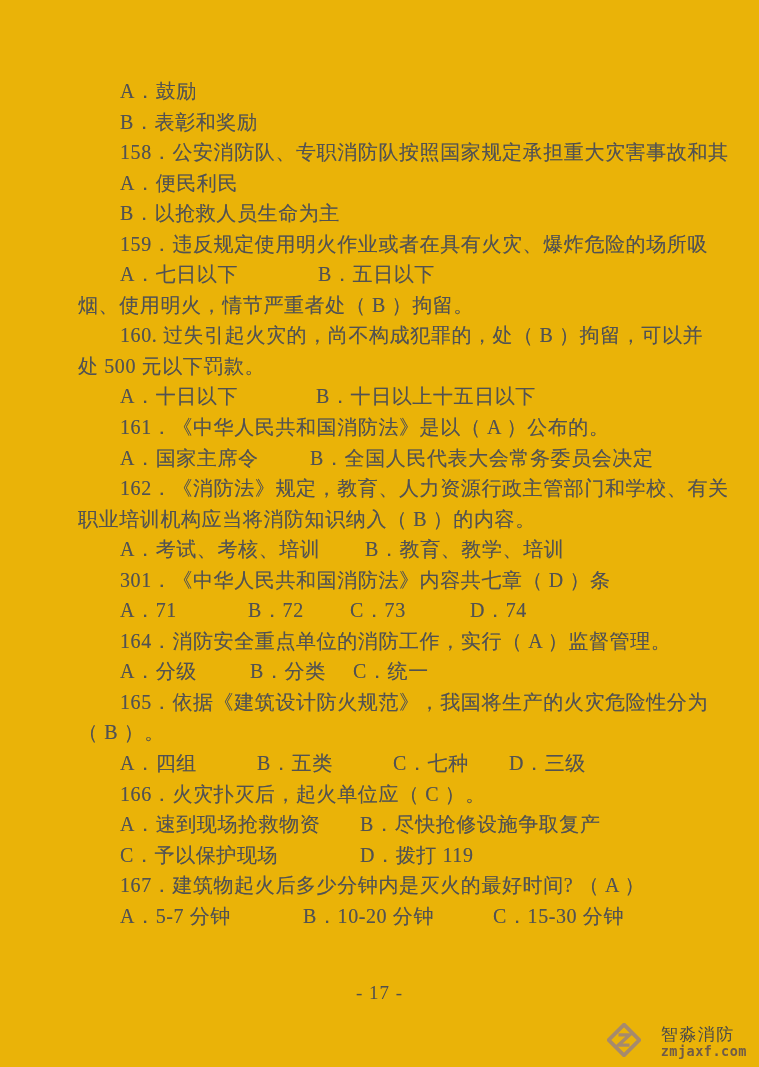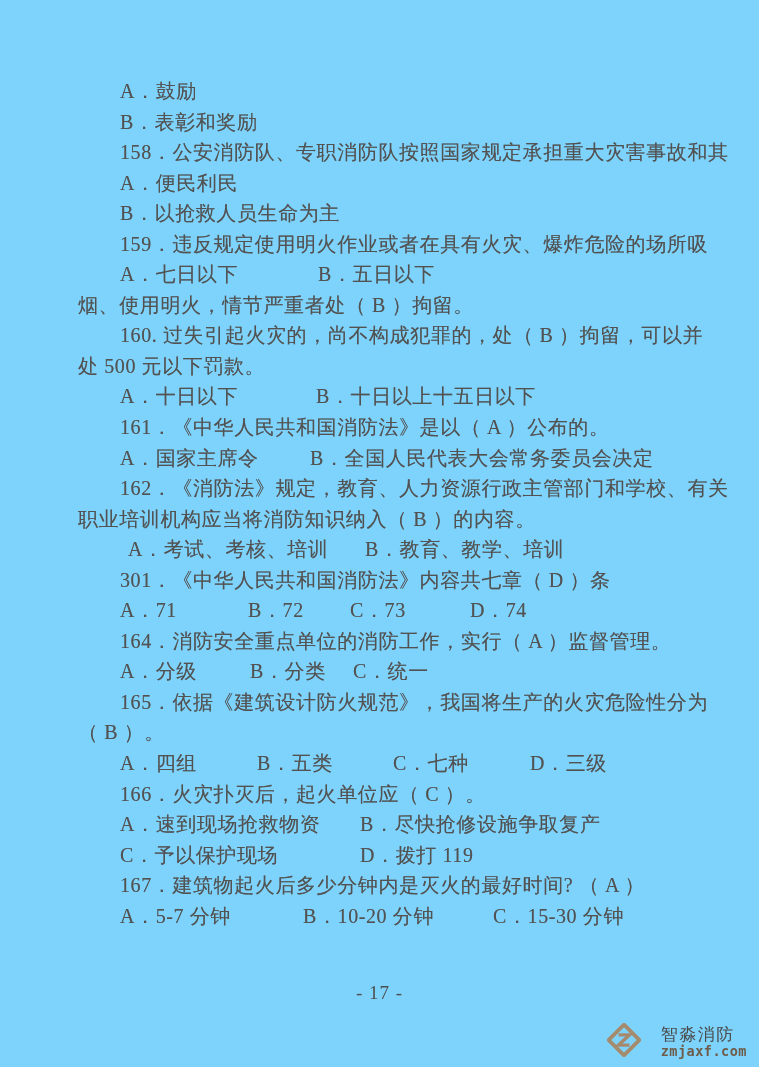--- a/index.html
+++ b/index.html
@@ -3,21 +3,21 @@
 <meta charset="utf-8">
 <style>
   html,body{margin:0;padding:0;}
   body{
     width:759px;height:1067px;
     background:#fdfdfc;
     font-family:"Liberation Serif","DejaVu Serif",serif;
     color:#525252;
     overflow:hidden;
   }
-  .page{position:relative;width:759px;height:1067px;background:#7dd3fc;}
+  .page{position:relative;width:759px;height:1067px;background:#eab308;}
   .doc{
     position:absolute;top:76px;left:78px;width:592px;
     font-size:20px;letter-spacing:0.6px;
     text-shadow:0 0 .4px rgba(90,90,90,.55);
   }
   .line{position:relative;height:30.55px;line-height:30.6px;white-space:pre;}
   .qfirst{padding-left:42px;}
   .qwrap{padding-left:0;}
   .opt{position:absolute;top:0;white-space:pre;}
   .page-number{
@@ -54,28 +54,28 @@
       <div class="line qfirst">159．违反规定使用明火作业或者在具有火灾、爆炸危险的场所吸</div>
       <div class="line options"><span class="opt" style="left: 42px;">A．七日以下</span><span class="opt" style="left: 240px;">B．五日以下</span></div>
       <div class="line qwrap">烟、使用明火，情节严重者处（ B ）拘留。</div>
       <div class="line qfirst">160. 过失引起火灾的，尚不构成犯罪的，处（ B ）拘留，可以并</div>
       <div class="line qwrap">处 500 元以下罚款。</div>
       <div class="line options"><span class="opt" style="left: 42px;">A．十日以下</span><span class="opt" style="left: 238px;">B．十日以上十五日以下</span></div>
       <div class="line qfirst">161．《中华人民共和国消防法》是以（ A ）公布的。</div>
       <div class="line options"><span class="opt" style="left: 42px;">A．国家主席令</span><span class="opt" style="left: 232px;">B．全国人民代表大会常务委员会决定</span></div>
       <div class="line qfirst">162．《消防法》规定，教育、人力资源行政主管部门和学校、有关</div>
       <div class="line qwrap">职业培训机构应当将消防知识纳入（ B ）的内容。</div>
-      <div class="line options"><span class="opt" style="left: 42px; margin-left: 8px;">A．考试、考核、培训</span><span class="opt" style="left: 287px;">B．教育、教学、培训</span></div>
+      <div class="line options"><span class="opt" style="left: 42px;">A．考试、考核、培训</span><span class="opt" style="left: 287px;">B．教育、教学、培训</span></div>
       <div class="line qfirst">301．《中华人民共和国消防法》内容共七章（ D ）条</div>
       <div class="line options"><span class="opt" style="left: 42px;">A．71</span><span class="opt" style="left: 170px;">B．72</span><span class="opt" style="left: 272px;">C．73</span><span class="opt" style="left: 392px;">D．74</span></div>
       <div class="line qfirst">164．消防安全重点单位的消防工作，实行（ A ）监督管理。</div>
       <div class="line options"><span class="opt" style="left: 42px;">A．分级</span><span class="opt" style="left: 172px;">B．分类</span><span class="opt" style="left: 275px; text-align: center;">C．统一</span></div>
       <div class="line qfirst">165．依据《建筑设计防火规范》，我国将生产的火灾危险性分为</div>
       <div class="line qwrap">（ B ）。</div>
-      <div class="line options"><span class="opt" style="left: 42px;">A．四组</span><span class="opt" style="left: 179px;">B．五类</span><span class="opt" style="left: 315px;">C．七种</span><span class="opt" style="left: 452px;">D．三级</span></div>
+      <div class="line options"><span class="opt" style="left: 42px;">A．四组</span><span class="opt" style="left: 179px;">B．五类</span><span class="opt" style="left: 315px;">C．七种</span><span class="opt" style="left: 431px;">D．三级</span></div>
       <div class="line qfirst">166．火灾扑灭后，起火单位应（ C ）。</div>
       <div class="line options"><span class="opt" style="left: 42px;">A．速到现场抢救物资</span><span class="opt" style="left: 282px;">B．尽快抢修设施争取复产</span></div>
       <div class="line options"><span class="opt" style="left: 42px;">C．予以保护现场</span><span class="opt" style="left: 282px;">D．拨打 119</span></div>
       <div class="line qfirst">167．建筑物起火后多少分钟内是灭火的最好时间? （ A ）</div>
       <div class="line options"><span class="opt" style="left: 42px;">A．5-7 分钟</span><span class="opt" style="left: 225px;">B．10-20 分钟</span><span class="opt" style="left: 415px;">C．15-30 分钟</span></div>
     </div>
 
   <div class="page-number">- 17 -</div>
 
   <div class="logo">

